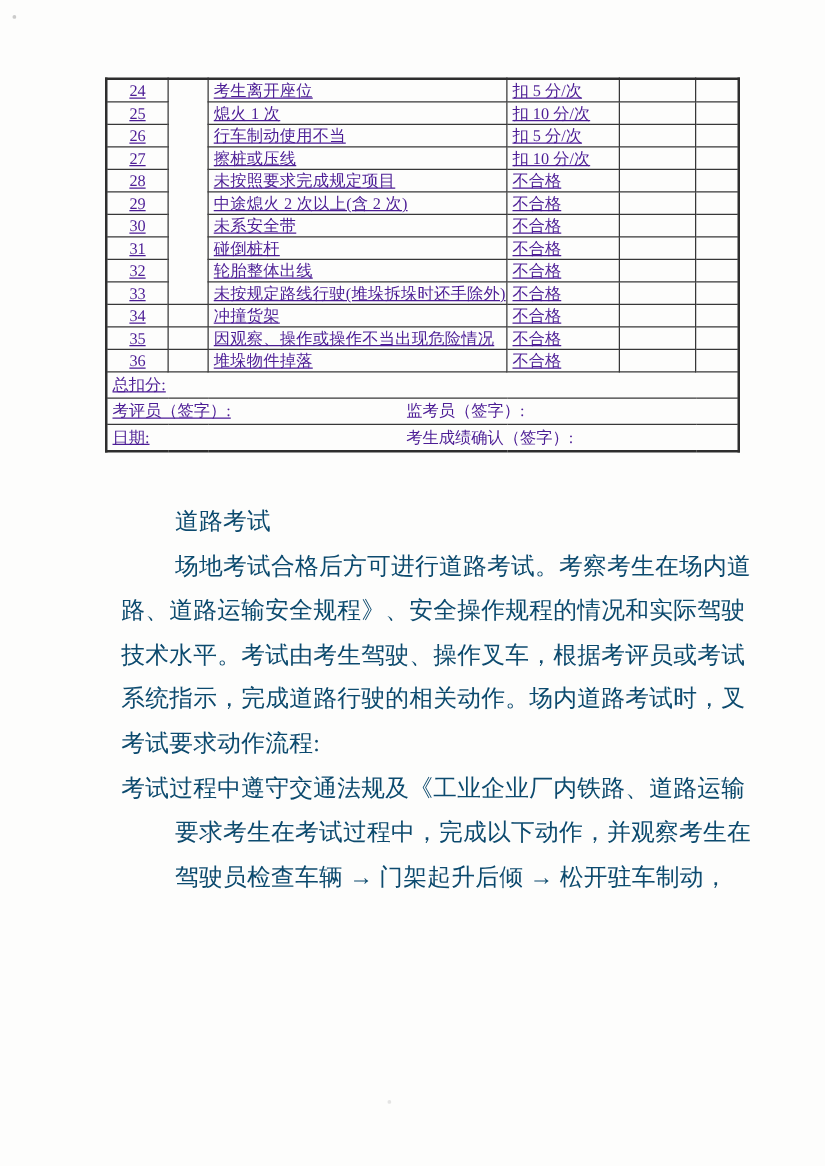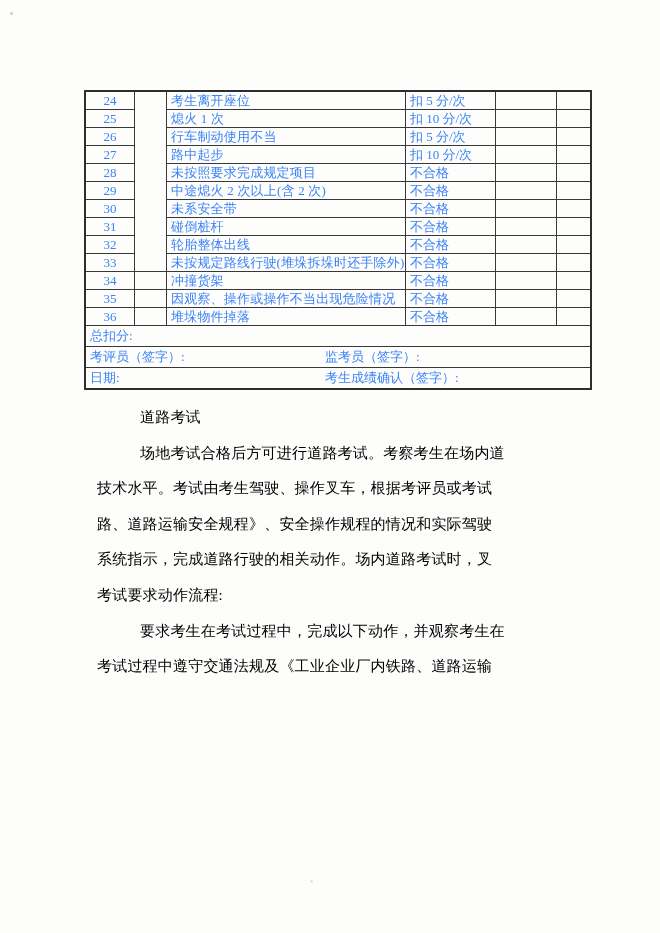--- a/index.html
+++ b/index.html
@@ -10,50 +10,51 @@
     color:#1f1f1f;
     position:relative;
     overflow:hidden;
   }
   .page{
     position:absolute;inset:0;
     background:#fdfdfc;
   }
   
   table.score{
-    position:absolute;left:84px;top:90px;
+    position:absolute;left:84px;top:62px;
     width:501px;
     border-collapse:collapse;table-layout:fixed;
     border:2px solid #2e2e2e;
     font-size:13px;
-    color:#3b82f6;
+    color:#4c1d95;
+    text-decoration:underline;
   }
   table.score td{
     border:1px solid #383838;
     height:17px;
     padding:0 4px;
     overflow:hidden;
     white-space:nowrap;
     line-height:17px;
   }
   td.c-no{width:40px;text-align:center;padding:0 1px;}
   td.c-cat{width:23px;}
   td.c-desc{width:230px;letter-spacing:0.2px;}
   td.c-res{width:81px;}
   td.c-e1{width:52px;}
   td.c-e2{width:25px;}
   tr.footer td{height:20px;line-height:20px;position:relative;}
   tr.footer .right-label{position:absolute;left:239px;top:0;}
   
   .body-text{
     position:absolute;left:97px;top:400px;width:470px;
-    font-size:15px;
+    font-size:19px;
     line-height:35.6px;
     letter-spacing:0.2px;
-    color:#000000;
+    color:#0c4a6e;
   }
   .tl{height:35.6px;white-space:nowrap;}
   .tl.indent{padding-left:43px;}
   .tl.bold{font-weight:normal;}
   
   .speck{position:absolute;width:3px;height:3px;background:#9a9a9a;border-radius:50%;opacity:.5;}
 </style>
 </head>
 <body>
 
@@ -78,21 +79,21 @@
         </tr>
         <tr>
           <td class="c-no">26</td>
           <td class="c-desc">行车制动使用不当</td>
           <td class="c-res">扣 5 分/次</td>
           <td class="c-e1"></td>
           <td class="c-e2"></td>
         </tr>
         <tr>
           <td class="c-no">27</td>
-          <td class="c-desc">路中起步</td>
+          <td class="c-desc">擦桩或压线</td>
           <td class="c-res">扣 10 分/次</td>
           <td class="c-e1"></td>
           <td class="c-e2"></td>
         </tr>
         <tr>
           <td class="c-no">28</td>
           <td class="c-desc">未按照要求完成规定项目</td>
           <td class="c-res">不合格</td>
           <td class="c-e1"></td>
           <td class="c-e2"></td>
@@ -172,24 +173,25 @@
           <span>日期:</span>
           <span class="right-label">考生成绩确认（签字）:</span>
         </td>
       </tr>
     </tbody>
   </table>
 
   <div class="body-text">
     <div class="tl indent">道路考试</div>
     <div class="tl indent">场地考试合格后方可进行道路考试。考察考生在场内道</div>
+    <div class="tl">路、道路运输安全规程》、安全操作规程的情况和实际驾驶</div>
     <div class="tl">技术水平。考试由考生驾驶、操作叉车，根据考评员或考试</div>
-    <div class="tl">路、道路运输安全规程》、安全操作规程的情况和实际驾驶</div>
     <div class="tl">系统指示，完成道路行驶的相关动作。场内道路考试时，叉</div>
     <div class="tl bold">考试要求动作流程:</div>
+    <div class="tl">考试过程中遵守交通法规及《工业企业厂内铁路、道路运输</div>
     <div class="tl indent">要求考生在考试过程中，完成以下动作，并观察考生在</div>
-    <div class="tl">考试过程中遵守交通法规及《工业企业厂内铁路、道路运输</div>
+    <div class="tl indent">驾驶员检查车辆  →  门架起升后倾  →  松开驻车制动，</div>
   </div>
 
   <div class="speck" style="left:10px;top:12px;"></div>
   <div class="speck" style="left:310px;top:880px;opacity:.25;"></div>
 
 </div>
 
 </body></html>

